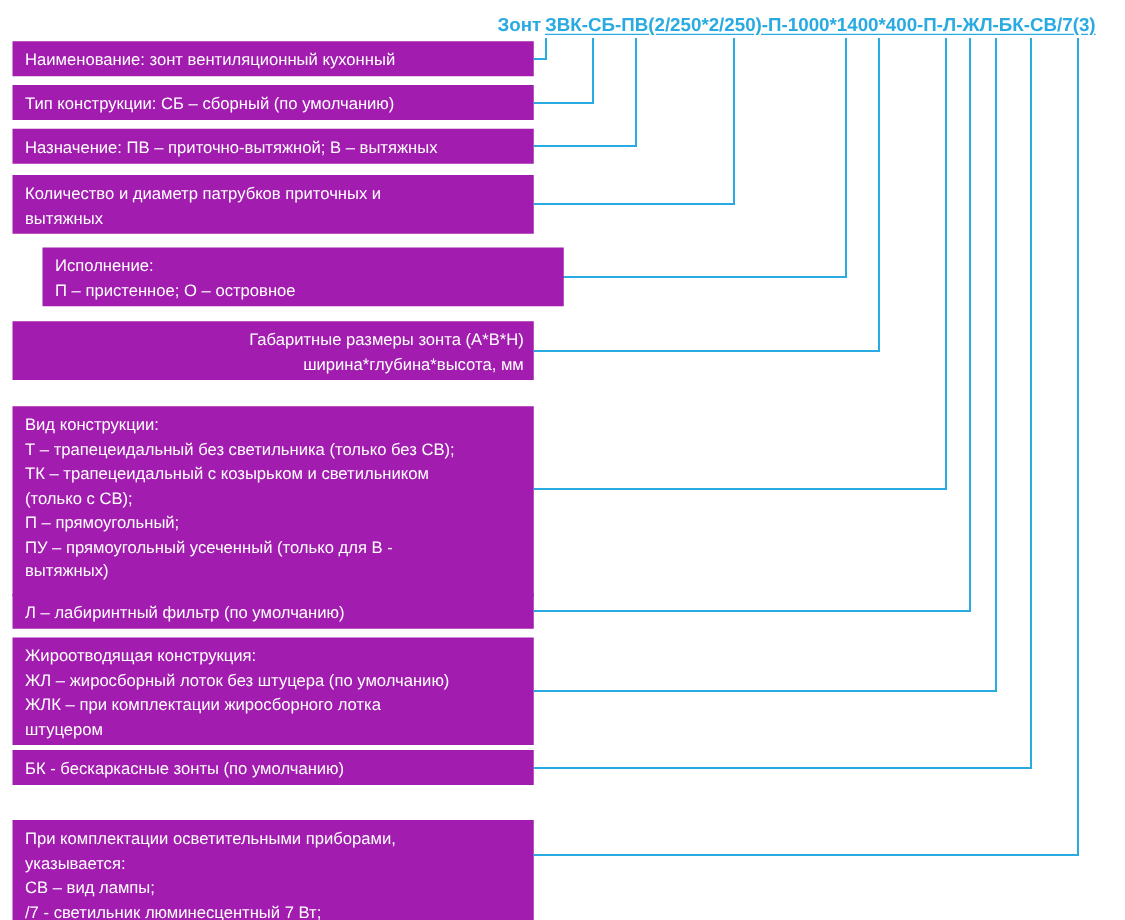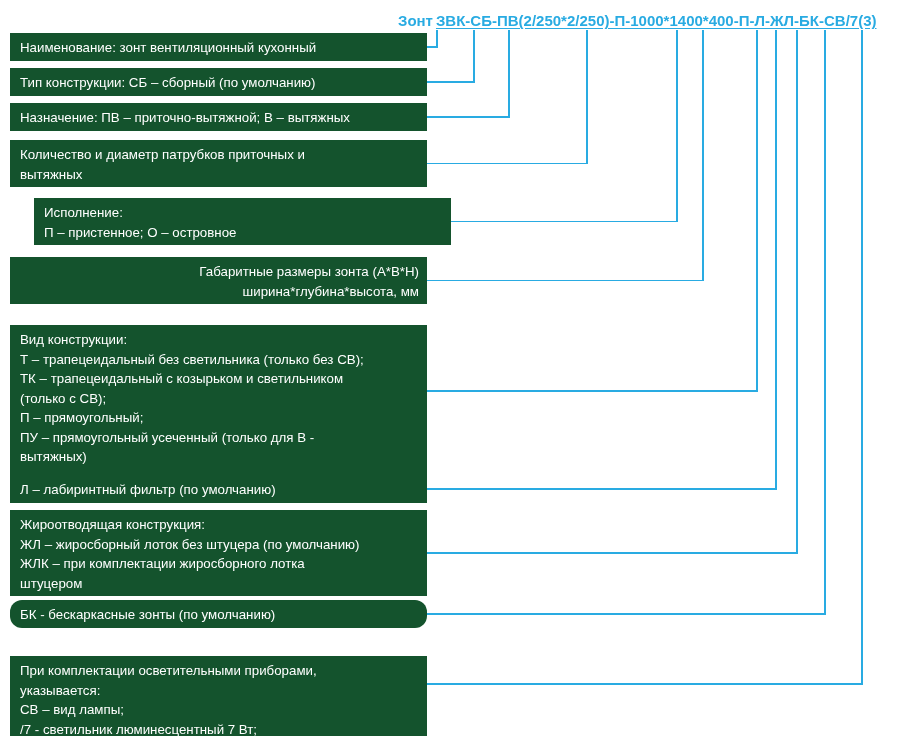--- a/index.html
+++ b/index.html
@@ -55,21 +55,21 @@
     width: 900px;
     height: 736px;
     pointer-events: none;
   }
   
   .spec-box {
     position: absolute;
     left: 10px;
     width: 417px;
     box-sizing: border-box;
-    background: #14532d;
+    background: #a21caf;
     color: #ffffff;
     font-size: 13.3px;
     line-height: 19.5px;
     padding: 5px 8px 5px 10px;
     white-space: pre-line;
   }
 </style>
 </head>
 <body>
 
@@ -110,21 +110,21 @@
 ТК – трапецеидальный с козырьком и светильником
 (только с СВ);
 П – прямоугольный;
 ПУ – прямоугольный усеченный (только для В -
 вытяжных)</div>
       <div class="spec-box" style="top: 475px; min-height: 28px; height: 20px;">Л – лабиринтный фильтр (по умолчанию)</div>
       <div class="spec-box" style="top: 510px; min-height: 86px; height: 86px;">Жироотводящая конструкция:
 ЖЛ – жиросборный лоток без штуцера (по умолчанию)
 ЖЛК – при комплектации жиросборного лотка
 штуцером</div>
-      <div class="spec-box" style="top: 600px; min-height: 28px; height: 28px; border-radius: 12px;">БК - бескаркасные зонты (по умолчанию)</div>
+      <div class="spec-box" style="top: 600px; min-height: 28px; height: 28px;">БК - бескаркасные зонты (по умолчанию)</div>
       <div class="spec-box" style="top: 632px; min-height: 104px; height: 104px; margin-top: 24px;">При комплектации осветительными приборами,
 указывается:
 СВ – вид лампы;
 /7 - светильник люминесцентный 7 Вт;
 (3) – количество ламп, шт.</div>
     </div>
 
 </div>
 
 </body></html>

